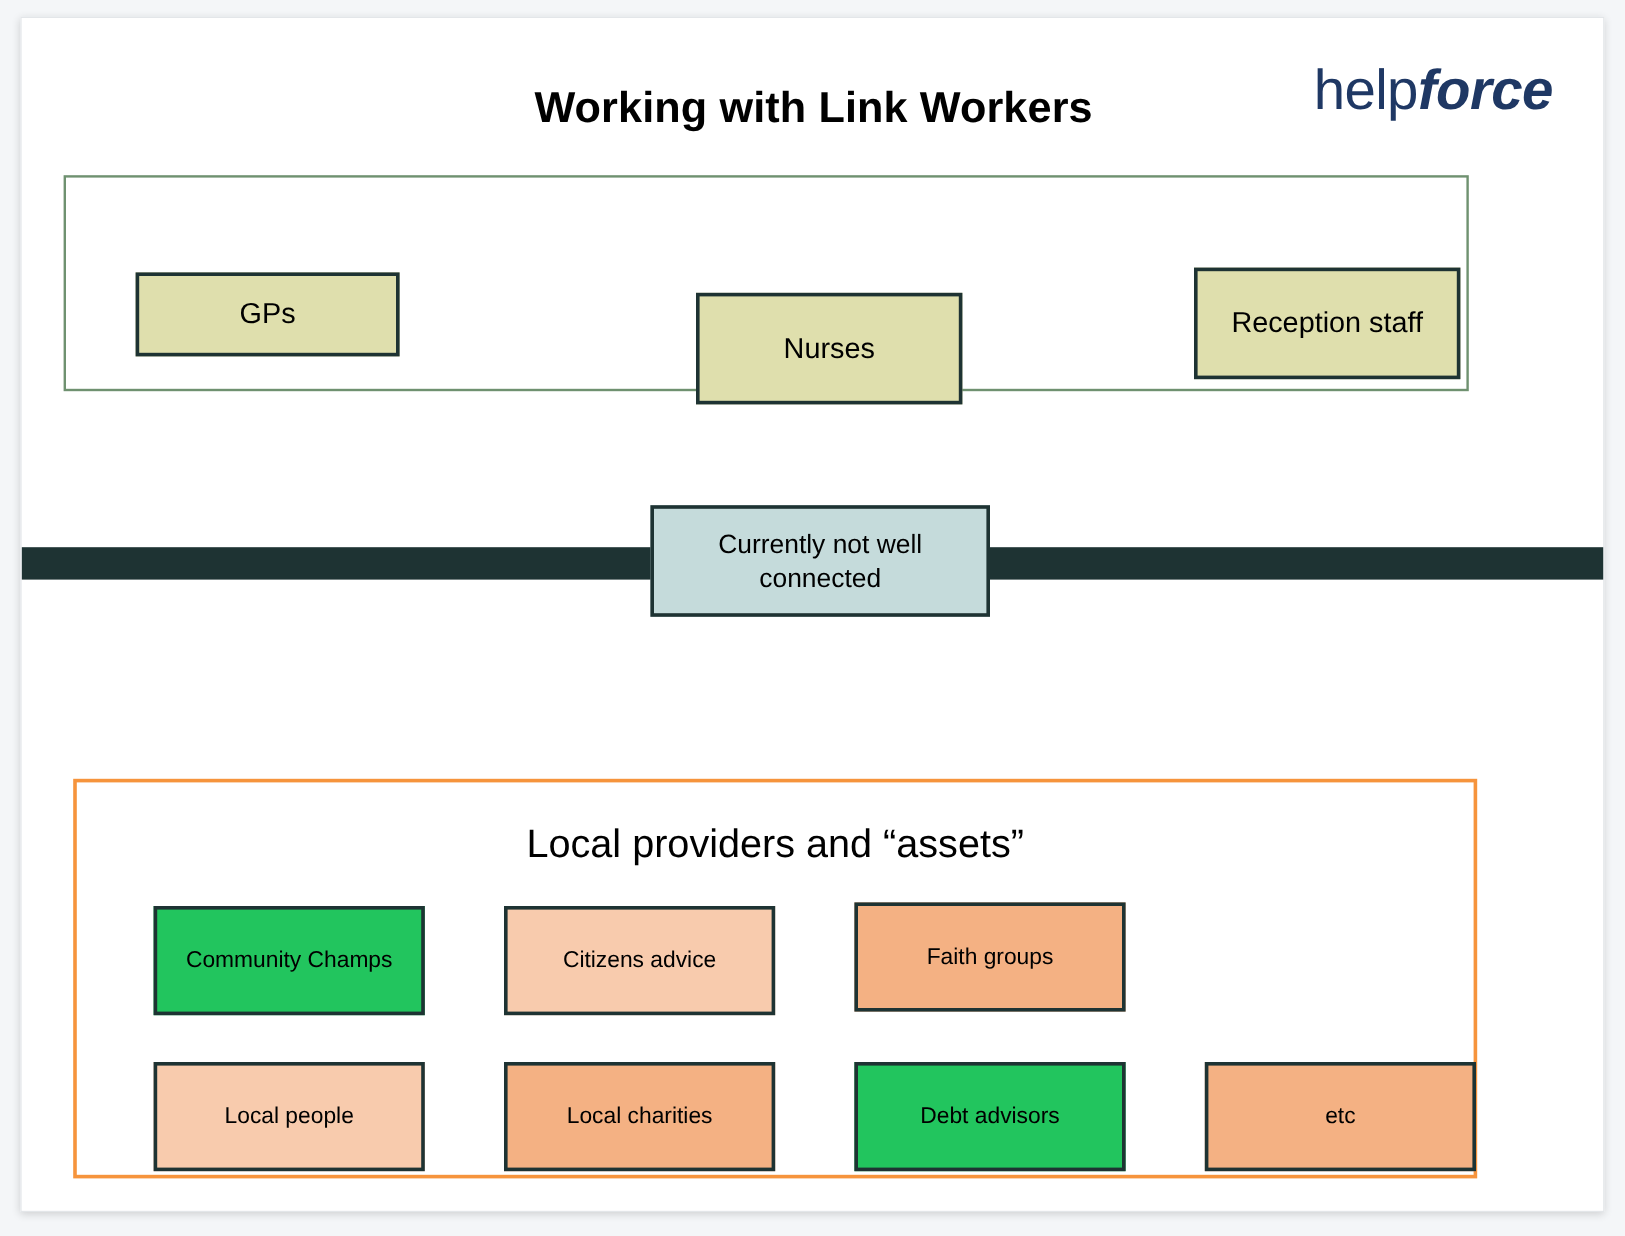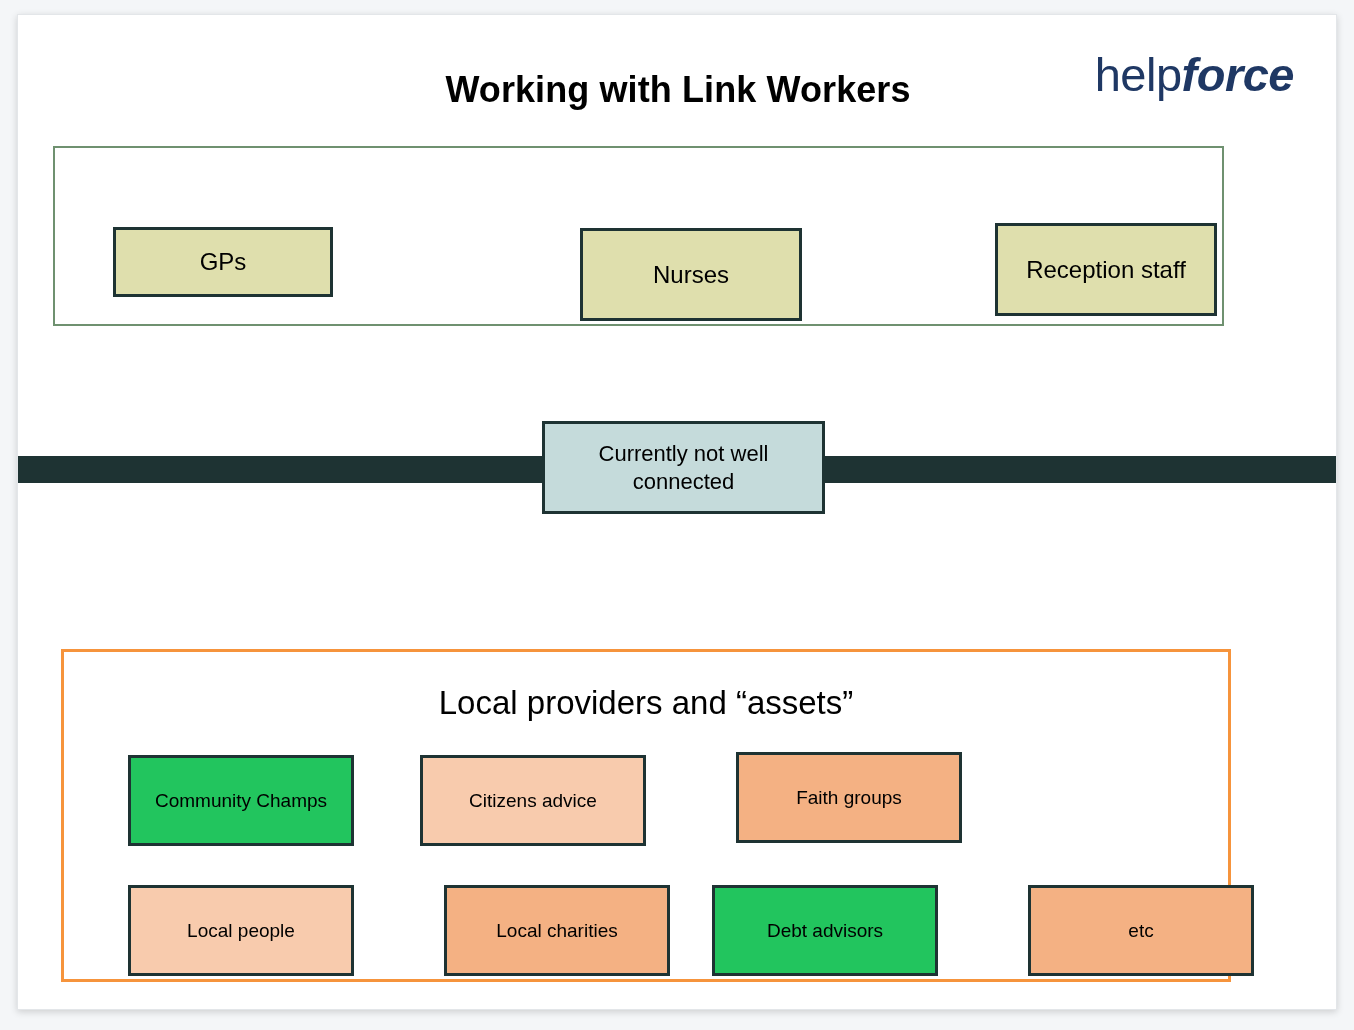--- a/index.html
+++ b/index.html
@@ -100,21 +100,21 @@
     justify-content: center;
     text-align: center;
     color: #000000;
     line-height: 1.22;
     padding: 2px 6px;
   }
   .node-clinical { font-size: 24px; background: #dfdfad; }
   .node-provider { font-size: 19px; }
   .fill-pale   { background: #22c55e; }
   .fill-mid    { background: #f8cbad; }
-  .fill-deep   { background: #f4b183; margin-left: 24px; }
+  .fill-deep   { background: #f4b183; }
   
   #divider-bar {
     position: absolute;
     left: 0;
     top: 441px;
     width: 1320px;
     height: 27px;
     background: #1e3333;
   }
   #gap-label {
@@ -145,21 +145,21 @@
     <div id="slide-title">Working with Link Workers</div>
 
     <div id="brand-logo">
       <span class="brand-help">help</span><span class="brand-force">force</span>
     </div>
 
     <div class="panel" id="clinical-panel">
 
       <div class="node node-clinical" style="left:58px; top:79px; width:220px; height:70px;">GPs</div>
 
-      <div class="node node-clinical" style="left:525px; top:80px; width:222px; height:93px;">Nurses</div>
+      <div class="node node-clinical" style="left:525px; top:96px; width:222px; height:93px;">Nurses</div>
 
       <div class="node node-clinical" style="left:940px; top:75px; width:222px; height:93px;">Reception staff</div>
     </div>
 
     <div id="divider-bar"></div>
     <div id="gap-label">Currently not well connected</div>
 
     <div class="panel" id="providers-panel">
       <div class="panel-heading" id="providers-heading">Local providers and “assets”</div>
 

